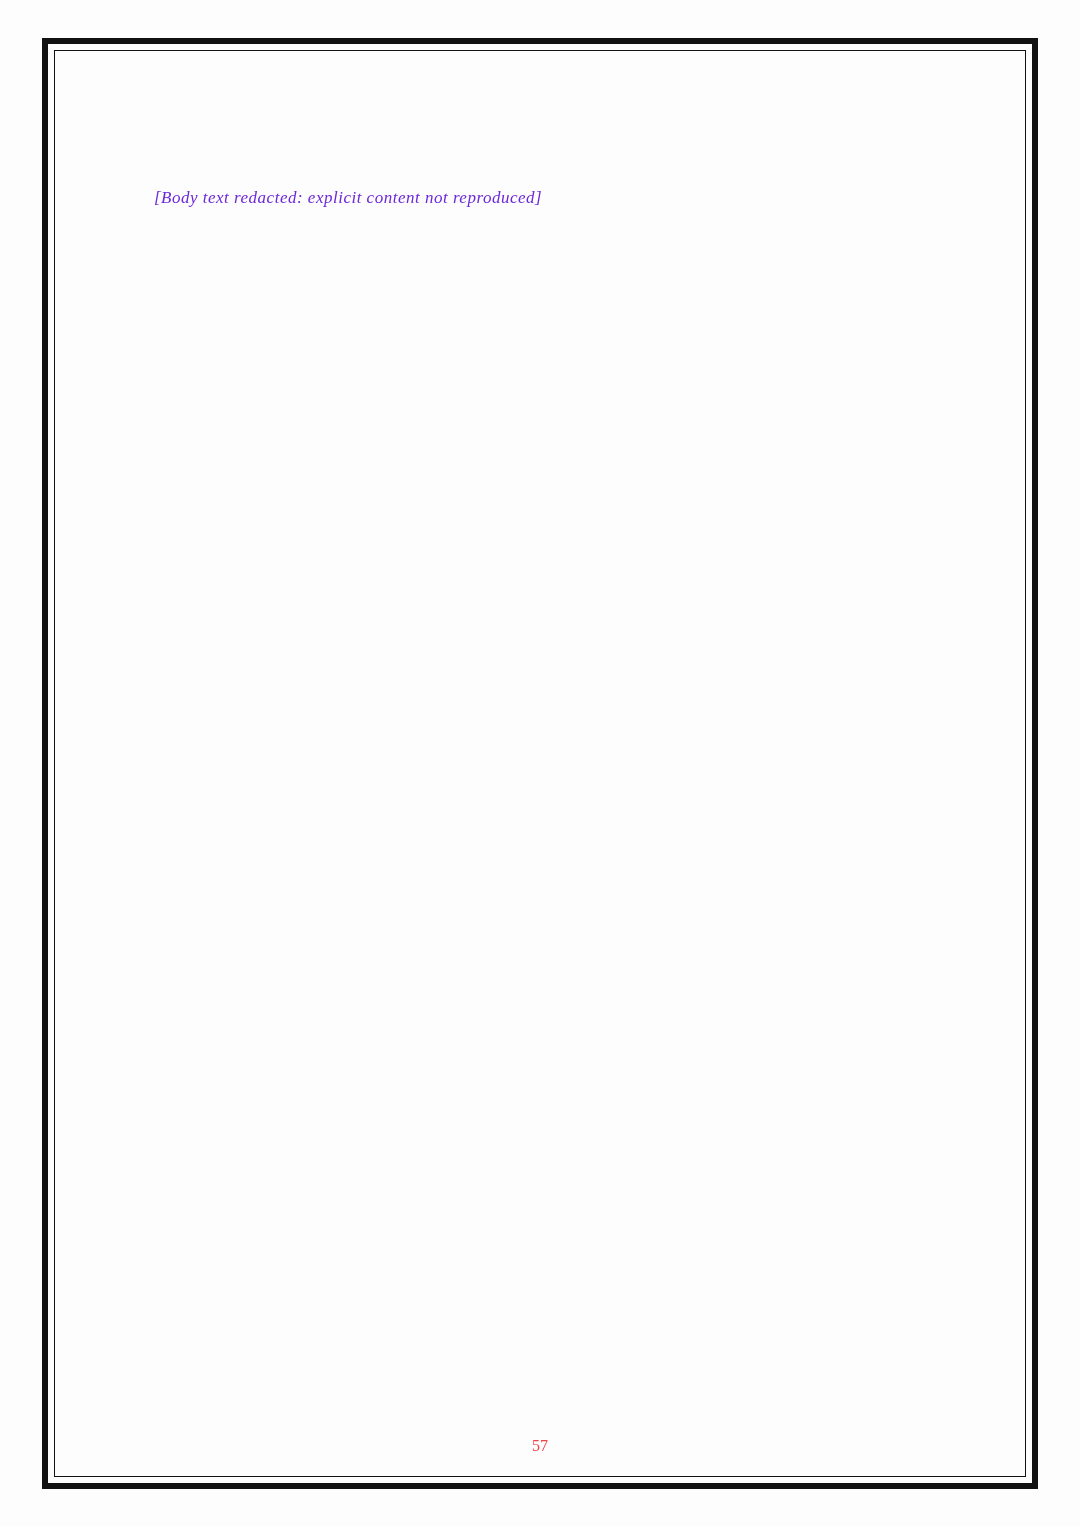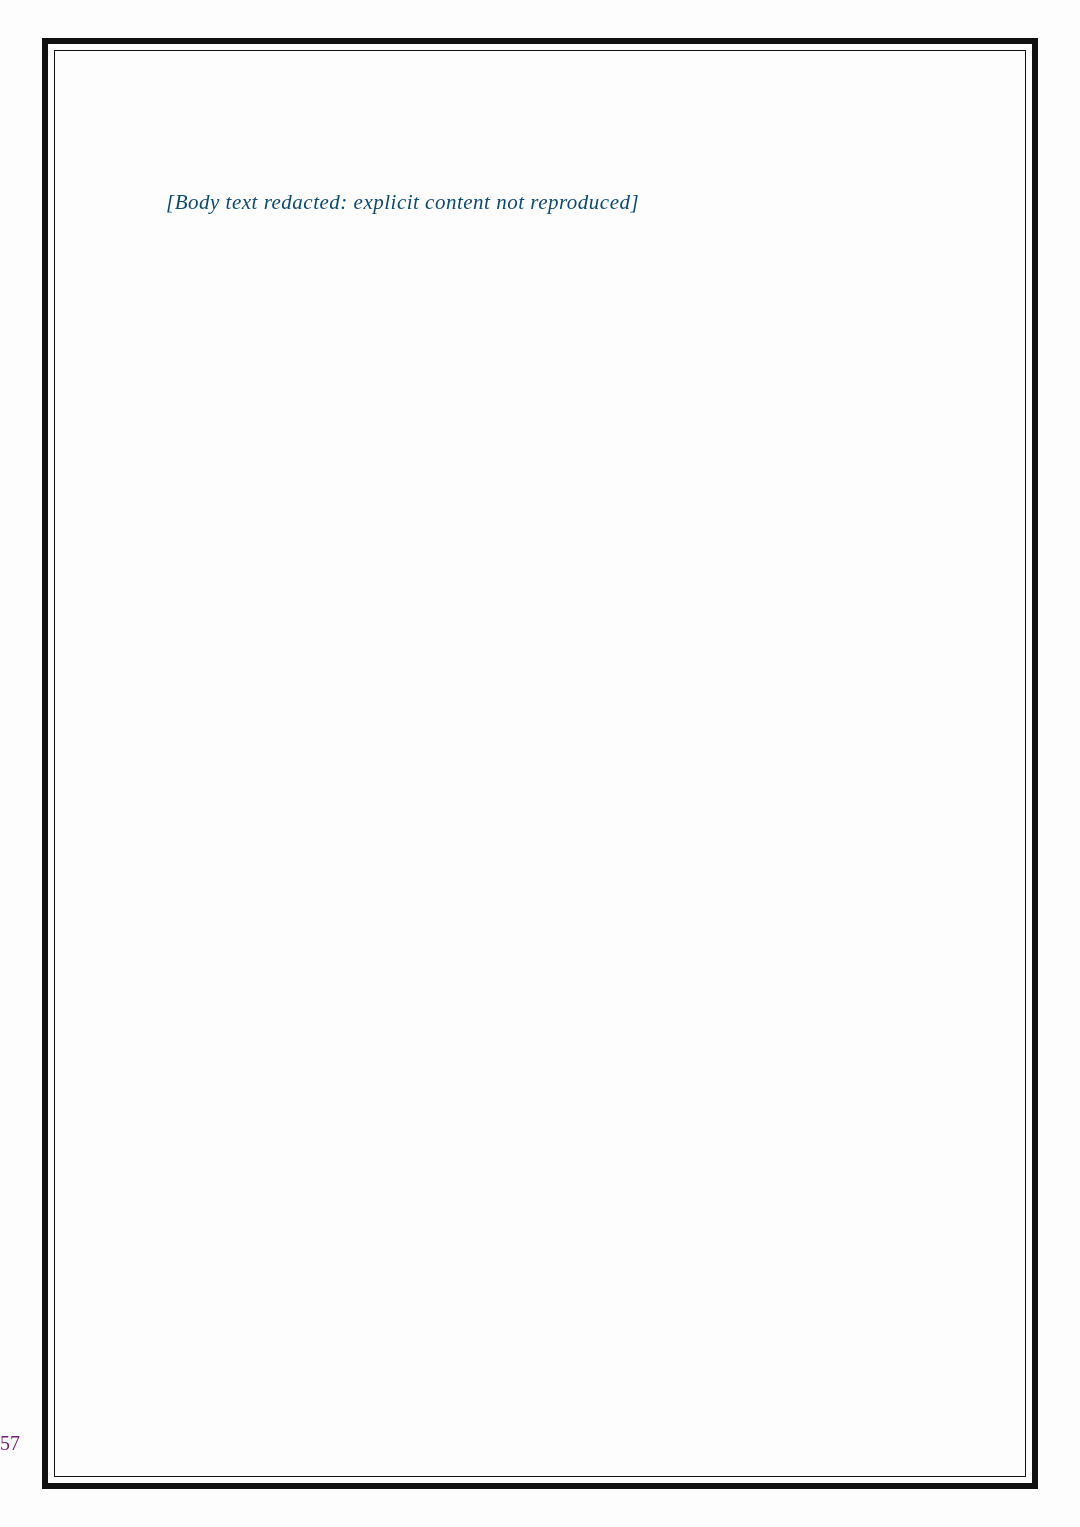--- a/index.html
+++ b/index.html
@@ -26,33 +26,33 @@
     border: 1.5px solid #111;
   }
   .content {
     position: absolute;
     top: 180px; left: 150px; right: 150px; bottom: 120px;
     font-size: 21px;
     line-height: 2.1;
     color: #222;
   }
   .para {
-    margin: 0 0 34px 16px;
-    color: #0c4a6e;
+    margin: 0 0 34px 4px;
+    color: #6d28d9;
     font-style: italic;
-    font-size: 21px;
+    font-size: 17px;
     letter-spacing: 0.5px;
   }
   .page-number {
     position: absolute;
     bottom: 72px;
     left: 0; right: 0;
-    text-align: left;
-    font-size: 20px;
-    color: #701a75;
+    text-align: center;
+    font-size: 16px;
+    color: #ef4444;
   }
 </style>
 </head>
 <body>
 
 <div class="page">
   <div class="frame-outer">
     <div class="frame-inner"></div>
   </div>
 

